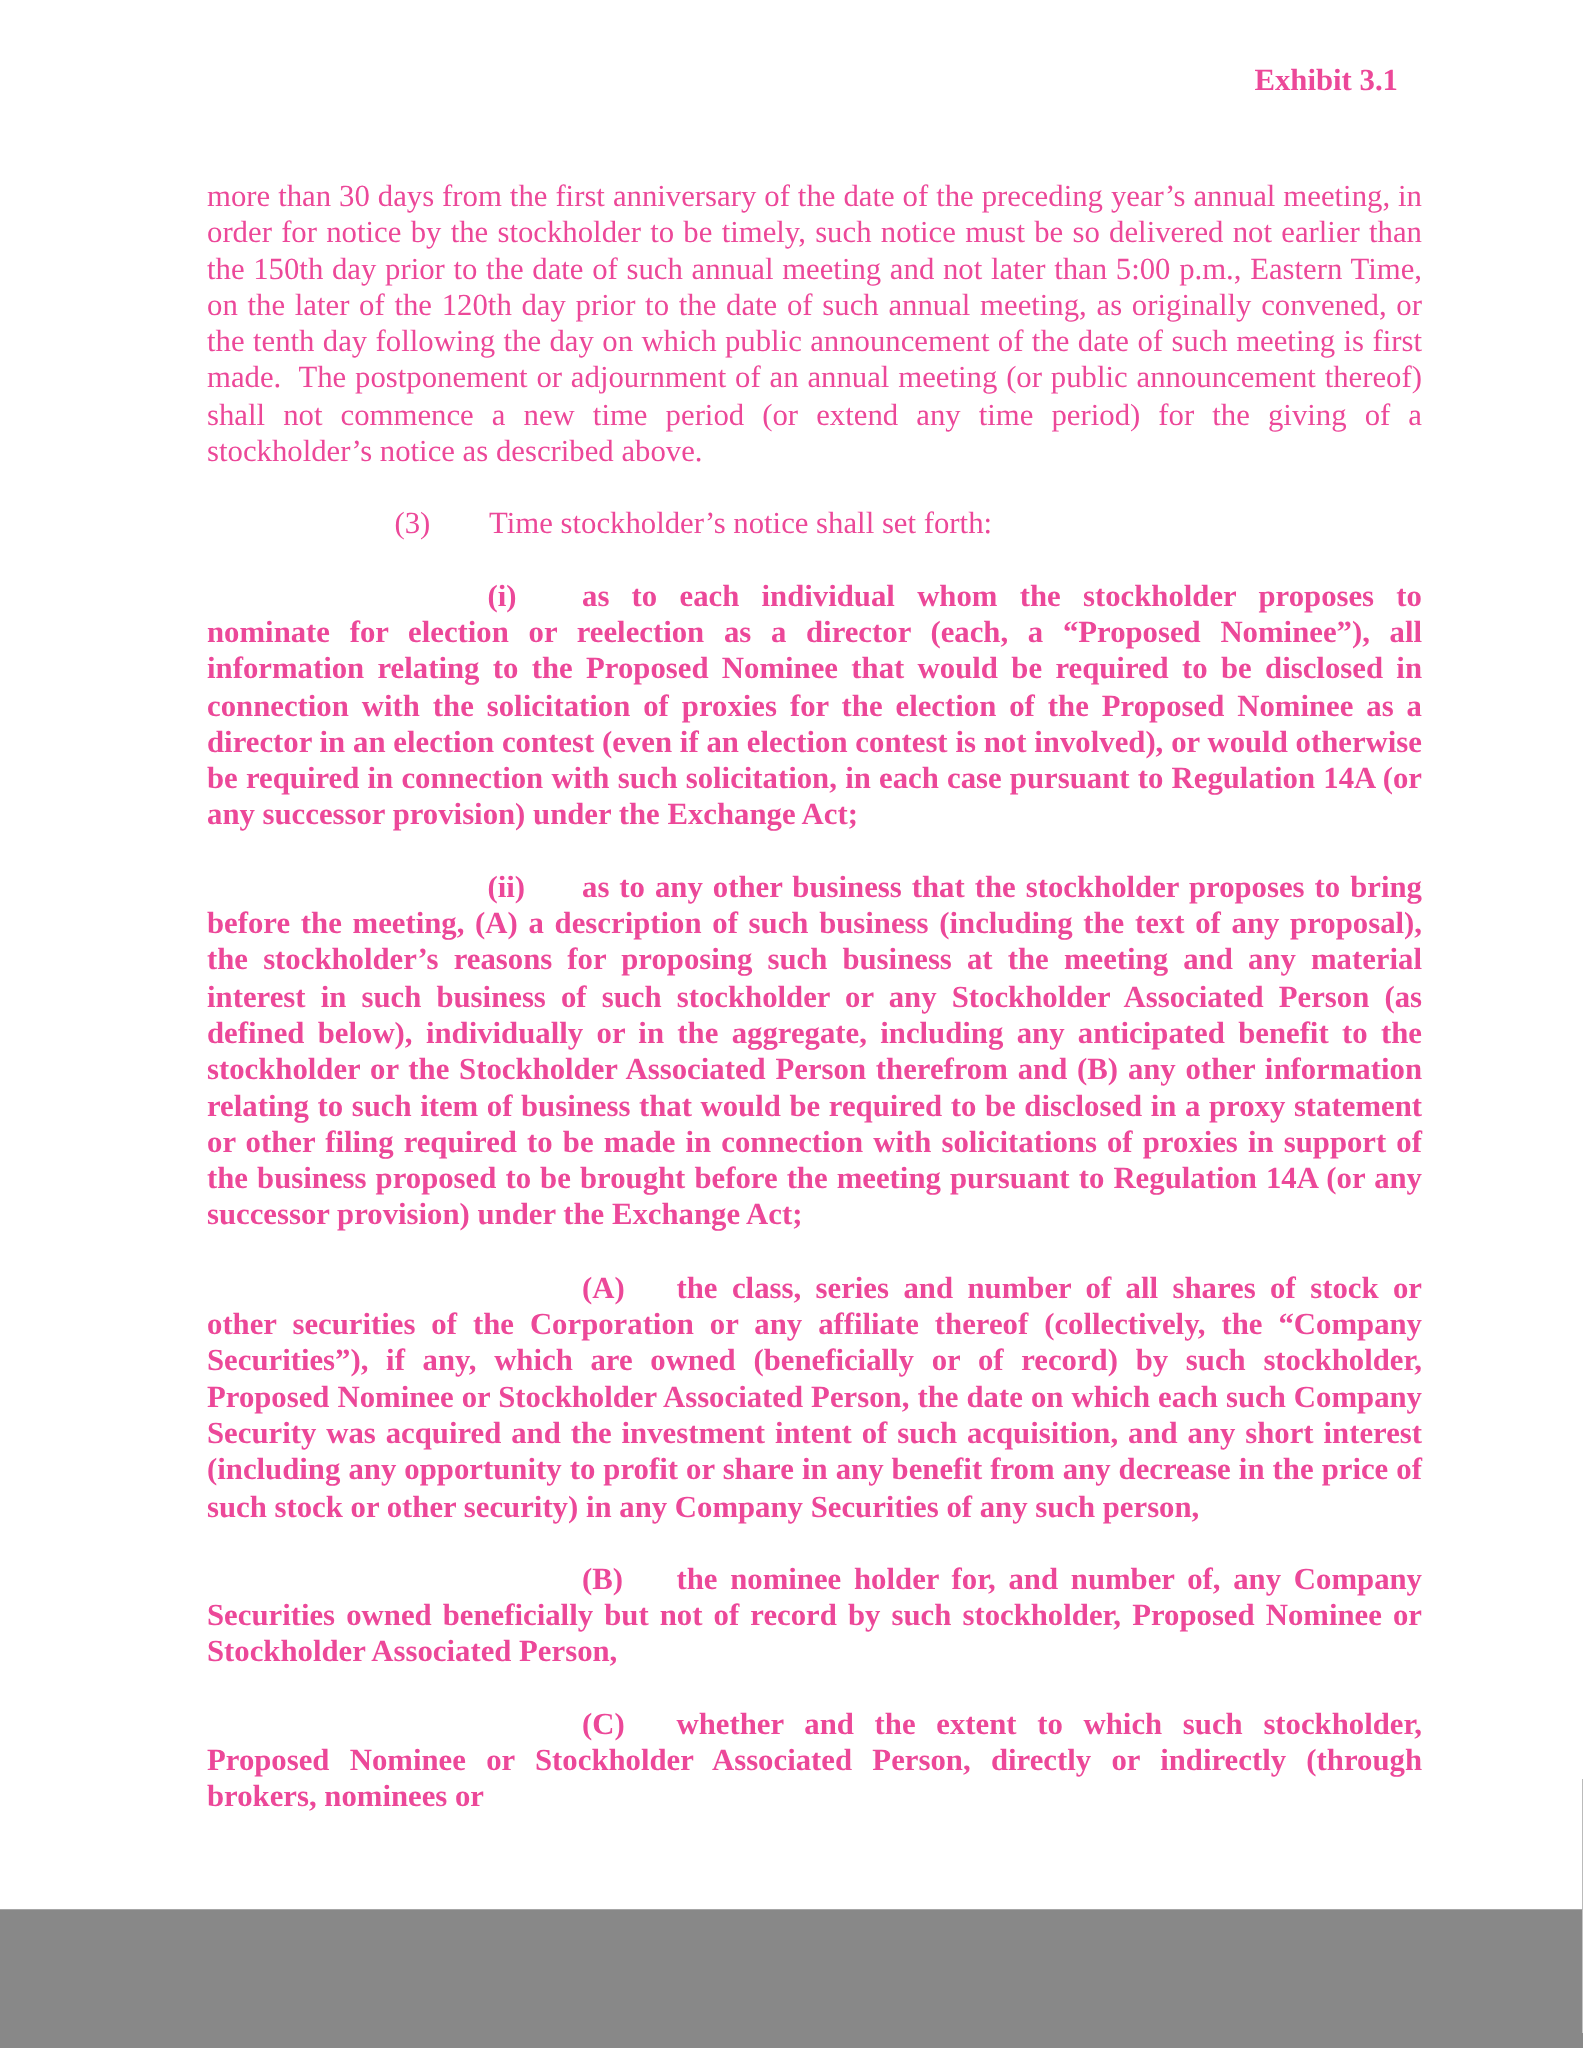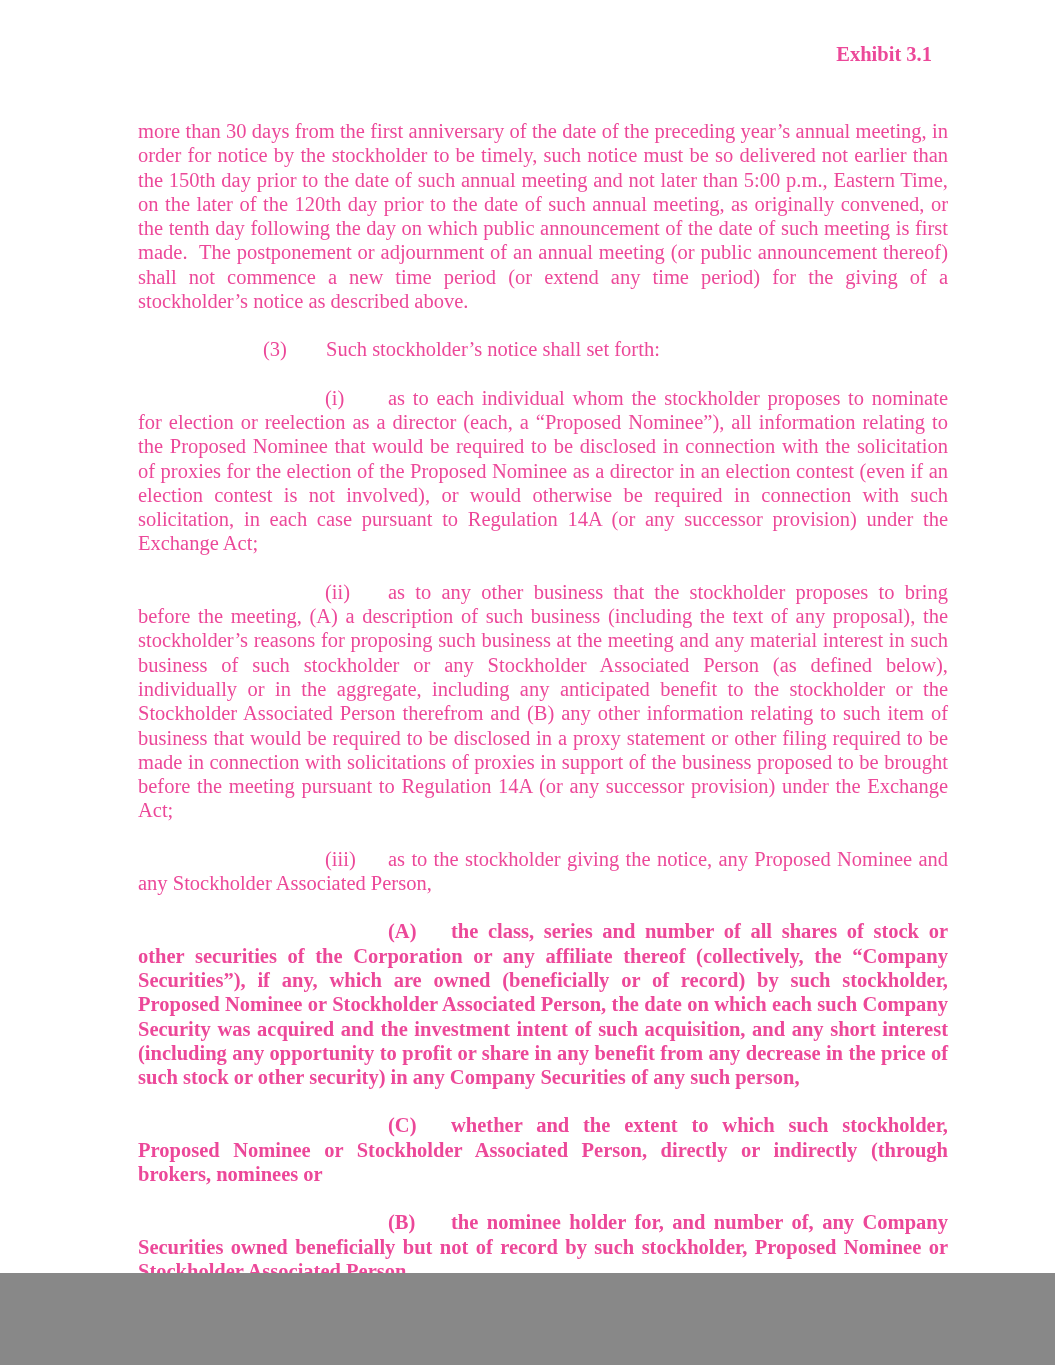--- a/index.html
+++ b/index.html
@@ -27,21 +27,21 @@
     top: 119px;
     left: 122px;
     width: 810px;
     margin-left: 16px;
   }
   .para {
     text-align: justify;
     margin-bottom: 24px;
   }
   .indent-1 { text-indent: 125px; }
-  .indent-2 { text-indent: 187px; }
+  .indent-2 { text-indent: 187px; font-weight: bold; }
   .indent-3 { text-indent: 250px; font-weight: bold; }
   .num {
     display: inline-block;
     width: 63px;
     text-indent: 0;
   }
   .page-number {
     position: absolute;
     top: 1281px;
     left: 0;
@@ -53,31 +53,30 @@
 <body>
 
 <div class="page">
 
   <div class="exhibit-label">Exhibit 3.1</div>
 
   <div class="doc-body">
 
     <p class="para"><span>more than 30 days from the first anniversary of the date of the preceding year’s annual meeting, in order for notice by the stockholder to be timely, such notice must be so delivered not earlier than the 150th day prior to the date of such annual meeting and not later than 5:00 p.m., Eastern Time, on the later of the 120th day prior to the date of such annual meeting, as originally convened, or the tenth day following the day on which public announcement of the date of such meeting is first made.&nbsp; The postponement or adjournment of an annual meeting (or public announcement thereof) shall not commence a new time period (or extend any time period) for the giving of a stockholder’s notice as described above.</span></p>
 
-    <p class="para indent-1"><span class="num">(3)</span><span>Such stockholder’s notice shall set forth:</span></p>
+    <p class="para indent-1"><span class="num">(3)</span><span>Time stockholder’s notice shall set forth:</span></p>
 
     <p class="para indent-2"><span class="num">(i)</span><span>as to each individual whom the stockholder proposes to nominate for election or reelection as a director (each, a “Proposed Nominee”), all information relating to the Proposed Nominee that would be required to be disclosed in connection with the solicitation of proxies for the election of the Proposed Nominee as a director in an election contest (even if an election contest is not involved), or would otherwise be required in connection with such solicitation, in each case pursuant to Regulation 14A (or any successor provision) under the Exchange Act;</span></p>
 
     <p class="para indent-2"><span class="num">(ii)</span><span>as to any other business that the stockholder proposes to bring before the meeting, (A) a description of such business (including the text of any proposal), the stockholder’s reasons for proposing such business at the meeting and any material interest in such business of such stockholder or any Stockholder Associated Person (as defined below), individually or in the aggregate, including any anticipated benefit to the stockholder or the Stockholder Associated Person therefrom and (B) any other information relating to such item of business that would be required to be disclosed in a proxy statement or other filing required to be made in connection with solicitations of proxies in support of the business proposed to be brought before the meeting pursuant to Regulation 14A (or any successor provision) under the Exchange Act;</span></p>
 
-    <p class="para indent-2"><span class="num">(iii)</span><span>as to the stockholder giving the notice, any Proposed Nominee and any Stockholder Associated Person,</span></p>
 
     <p class="para indent-3"><span class="num">(A)</span><span>the class, series and number of all shares of stock or other securities of the Corporation or any affiliate thereof (collectively, the “Company Securities”), if any, which are owned (beneficially or of record) by such stockholder, Proposed Nominee or Stockholder Associated Person, the date on which each such Company Security was acquired and the investment intent of such acquisition, and any short interest (including any opportunity to profit or share in any benefit from any decrease in the price of such stock or other security) in any Company Securities of any such person,</span></p>
 
+    <p class="para indent-3"><span class="num">(B)</span><span>the nominee holder for, and number of, any Company Securities owned beneficially but not of record by such stockholder, Proposed Nominee or Stockholder Associated Person,</span></p>
+
     <p class="para indent-3"><span class="num">(C)</span><span>whether and the extent to which such stockholder, Proposed Nominee or Stockholder Associated Person, directly or indirectly (through brokers, nominees or</span></p>
-
-    <p class="para indent-3"><span class="num">(B)</span><span>the nominee holder for, and number of, any Company Securities owned beneficially but not of record by such stockholder, Proposed Nominee or Stockholder Associated Person,</span></p>
 
   </div>
 
   <div class="page-number">8</div>
 
 </div>
 
 </body></html>

